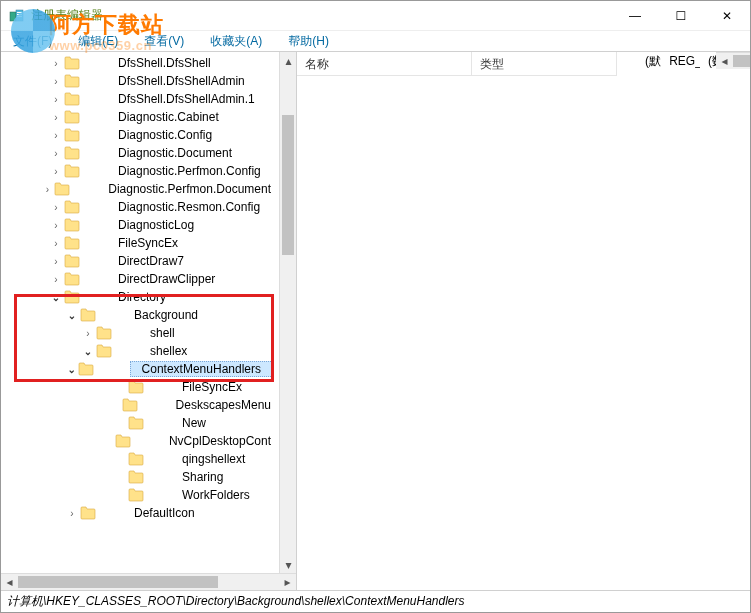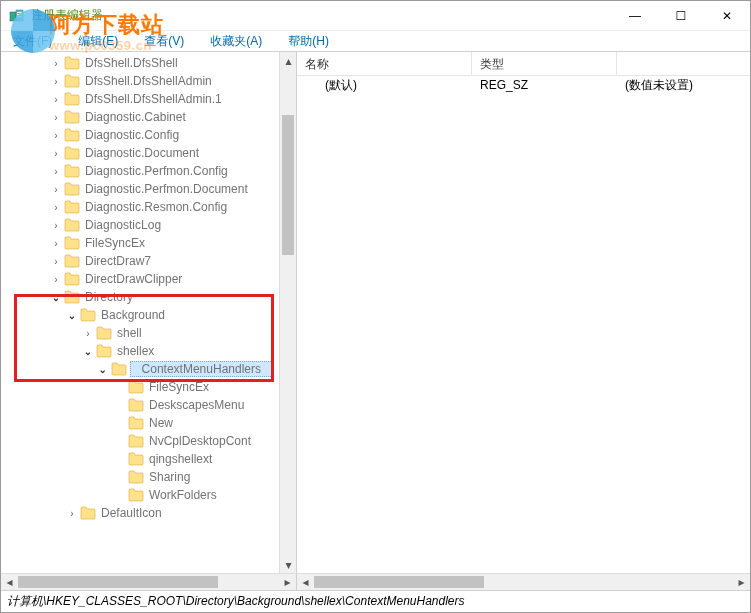--- a/index.html
+++ b/index.html
@@ -33,26 +33,26 @@
 
 
 .main { flex: 1; display: flex; min-height: 0; border-top: 1px solid #d0d0d0; }
 .tree-pane { width: 296px; border-right: 1px solid #d0d0d0; overflow: hidden; position: relative; display: flex; flex-direction: column; }
 .tree-scroll { flex: 1; overflow: hidden; position: relative; }
 .tree { padding: 2px 0 2px 0; }
 .tree-row { display: flex; align-items: center; height: 18px; white-space: nowrap; padding-right: 6px; }
 .tree-row .expander { width: 14px; height: 14px; display: flex; align-items: center; justify-content: center; color: #666; font-size: 10px; }
 .tree-row .folder { width: 16px; height: 14px; margin: 0 3px 0 1px; flex-shrink: 0; }
 .tree-row .folder svg { display: block; }
-.tree-row .label { color: #737373; padding: 0 2px; }
+.tree-row .label { color: #000000; padding: 0 2px; margin-left: 33px; }
 .tree-row.selected .label { background: #cde8ff; border: 1px dotted #7aa7d8; padding: 0 11px; }
 .indent { display: inline-block; }
 
 
-.list-pane { flex: 1; overflow: hidden; display: flex; flex-direction: column; }
+.list-pane { flex: 1; overflow: hidden; display: flex; flex-direction: row; }
 .list-header { display: flex; height: 24px; border-bottom: 1px solid #e5e5e5; }
 .list-header .col { padding: 4px 8px; border-right: 1px solid #e5e5e5; color: #333; }
 .list-body { flex: 1; overflow: hidden; position: relative; }
 .list-row { display: flex; align-items: center; height: 18px; }
 .list-row .cell { padding: 0 8px; overflow: hidden; white-space: nowrap; }
 .list-row .name-icon { width: 16px; height: 16px; margin-right: 4px; display: inline-flex; align-items: center; justify-content: center; flex-shrink: 0; padding-left: 16px; }
 
 
 .hscroll { height: 17px; background: #f0f0f0; border-top: 1px solid #ddd; position: relative; display: flex; align-items: center; }
 .hscroll .sbtn { width: 17px; height: 17px; display: flex; align-items: center; justify-content: center; color: #555; }

